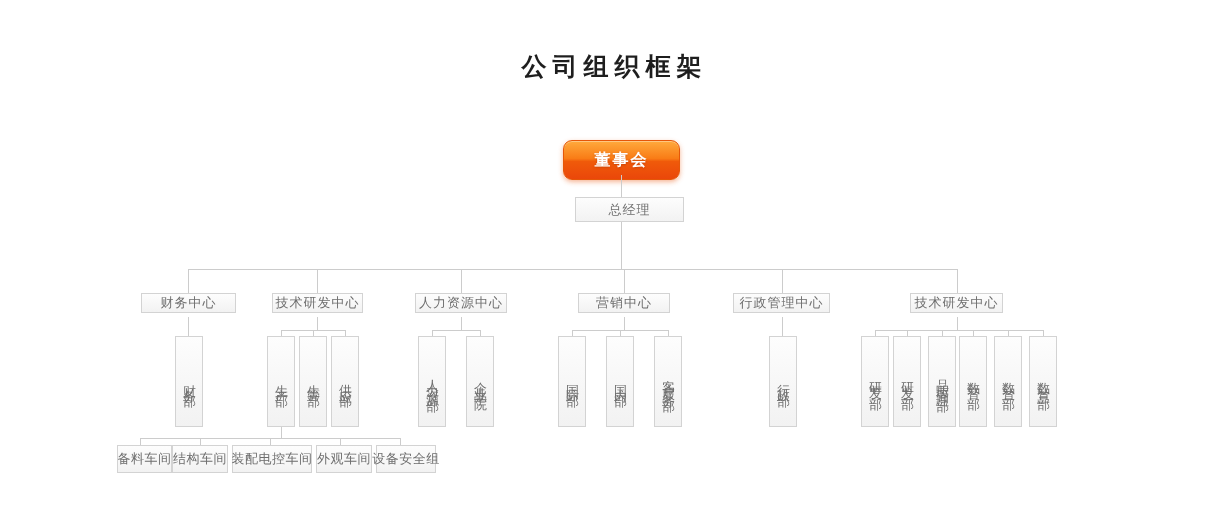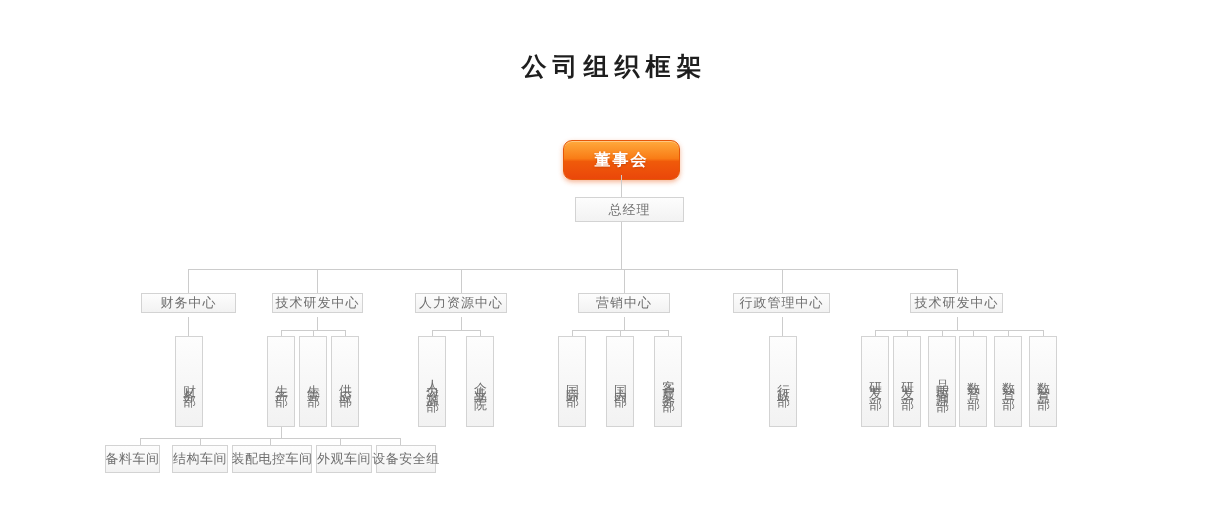--- a/index.html
+++ b/index.html
@@ -106,19 +106,19 @@
   <div class="node vbox" style="left:994px">数智二部</div>
   <div class="node vbox" style="left:1029px">数智三部</div>
 
   <i class="ln v" style="left:281px;top:427px;height:11px"></i>
   <i class="ln h" style="left:140px;top:438px;width:261px"></i>
   <i class="ln v" style="left:140px;top:438px;height:7px"></i>
   <i class="ln v" style="left:200px;top:438px;height:7px"></i>
   <i class="ln v" style="left:270px;top:438px;height:7px"></i>
   <i class="ln v" style="left:340px;top:438px;height:7px"></i>
   <i class="ln v" style="left:400px;top:438px;height:7px"></i>
-  <div class="node wbox" style="left:105px;width:55px">备料车间</div>
+  <div class="node wbox" style="left:117px;width:55px">备料车间</div>
   <div class="node wbox" style="left:172px;width:56px">结构车间</div>
   <div class="node wbox" style="left:232px;width:80px">装配电控车间</div>
   <div class="node wbox" style="left:316px;width:56px">外观车间</div>
   <div class="node wbox" style="left:376px;width:60px">设备安全组</div>
 
 </div>
 
 </body></html>

